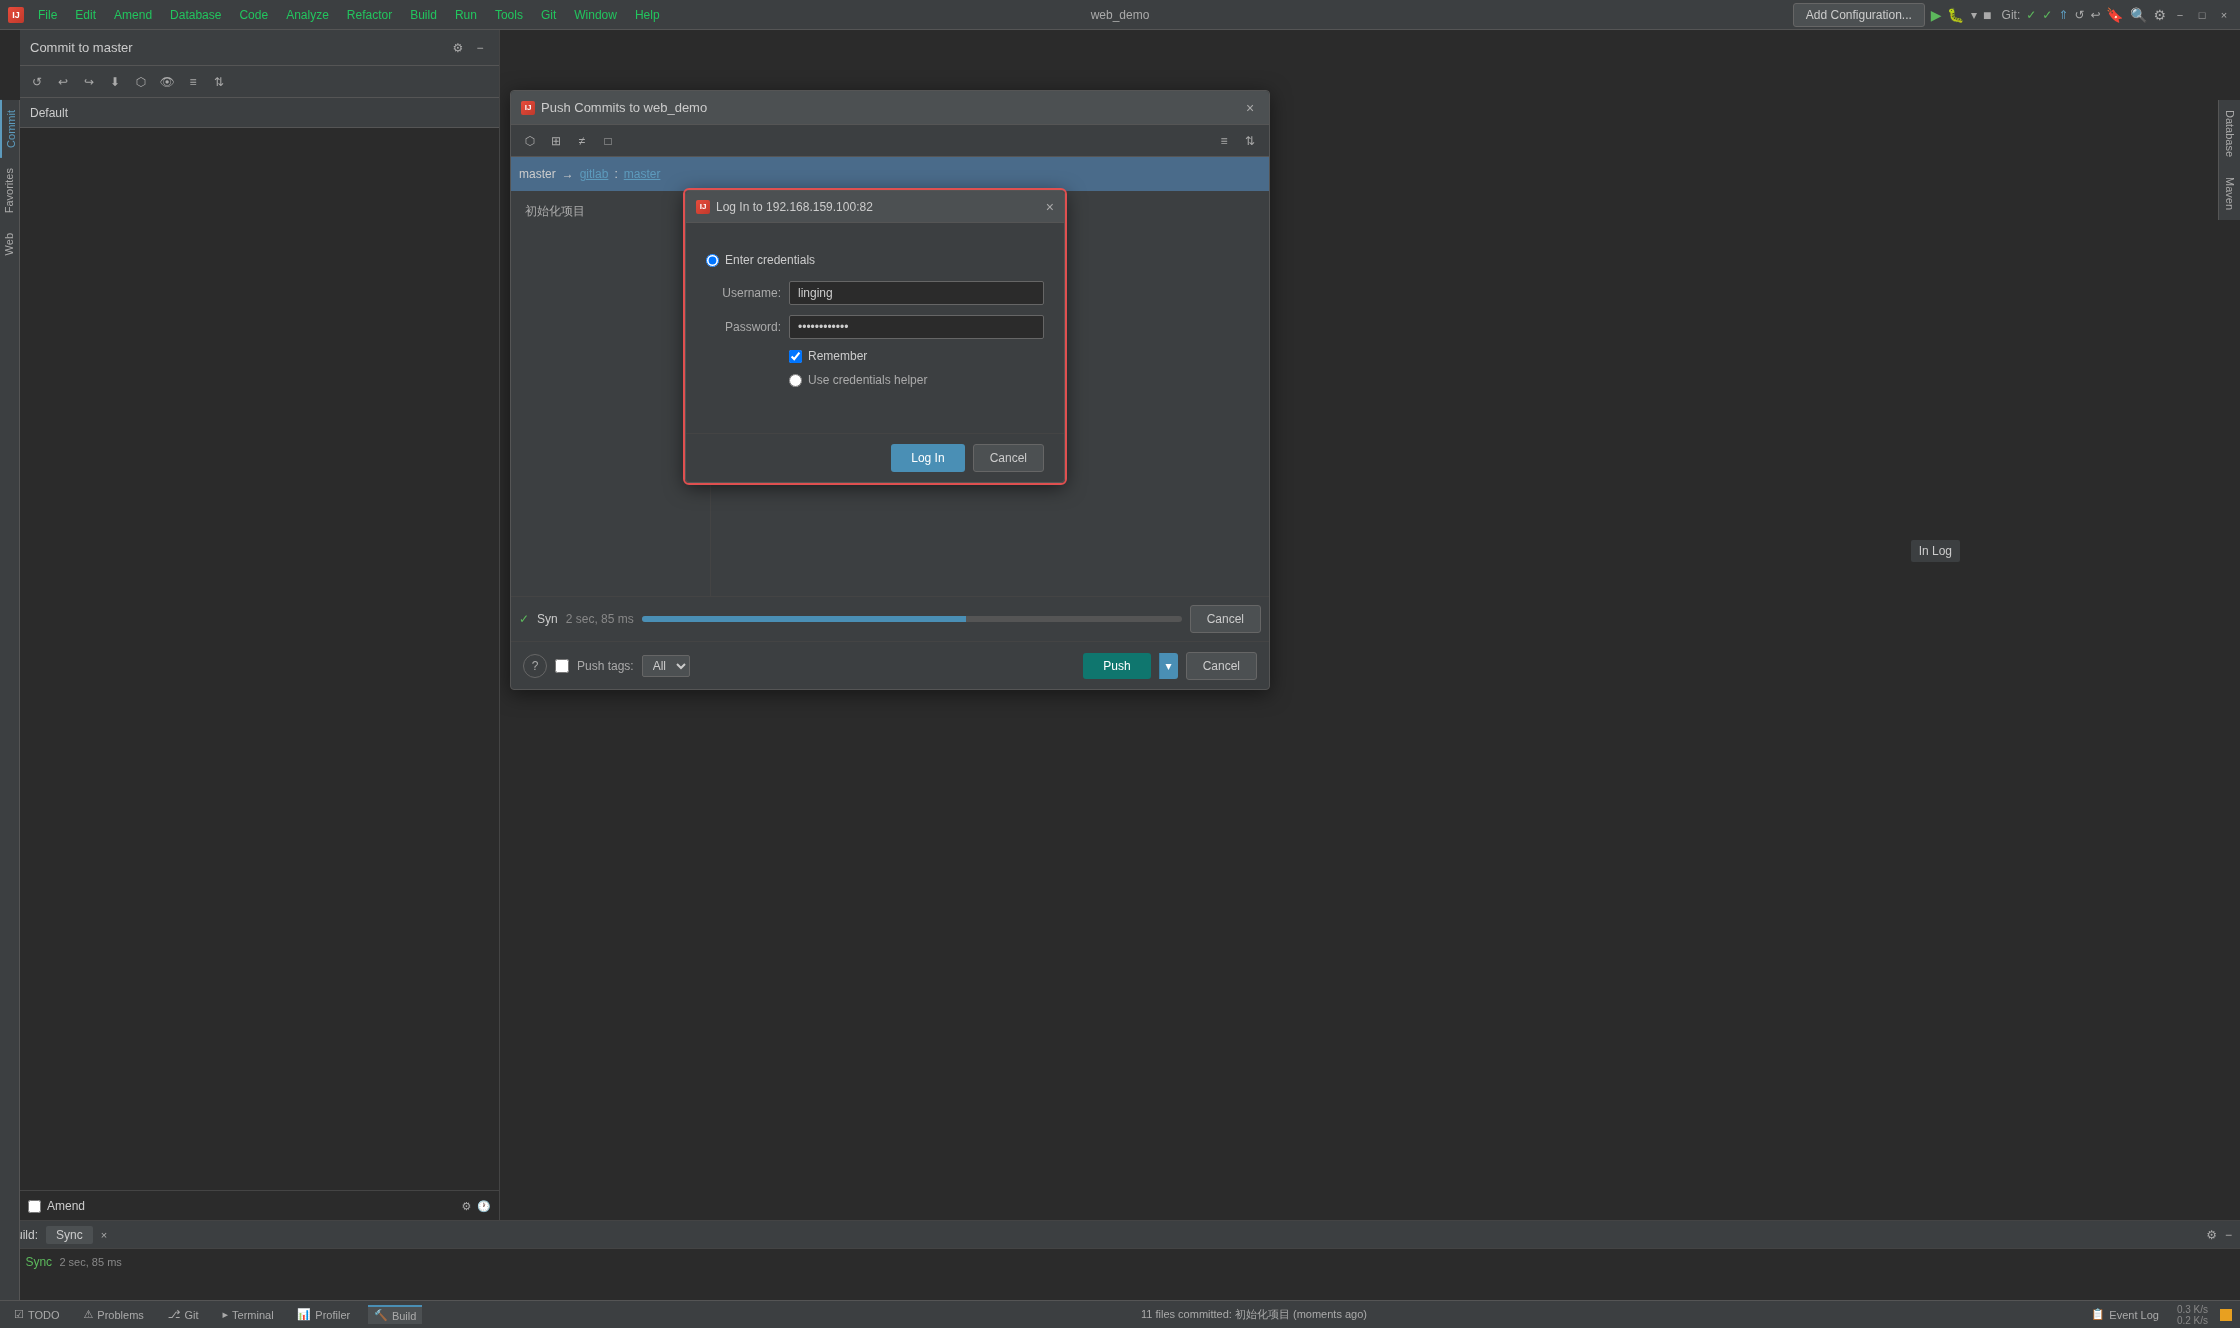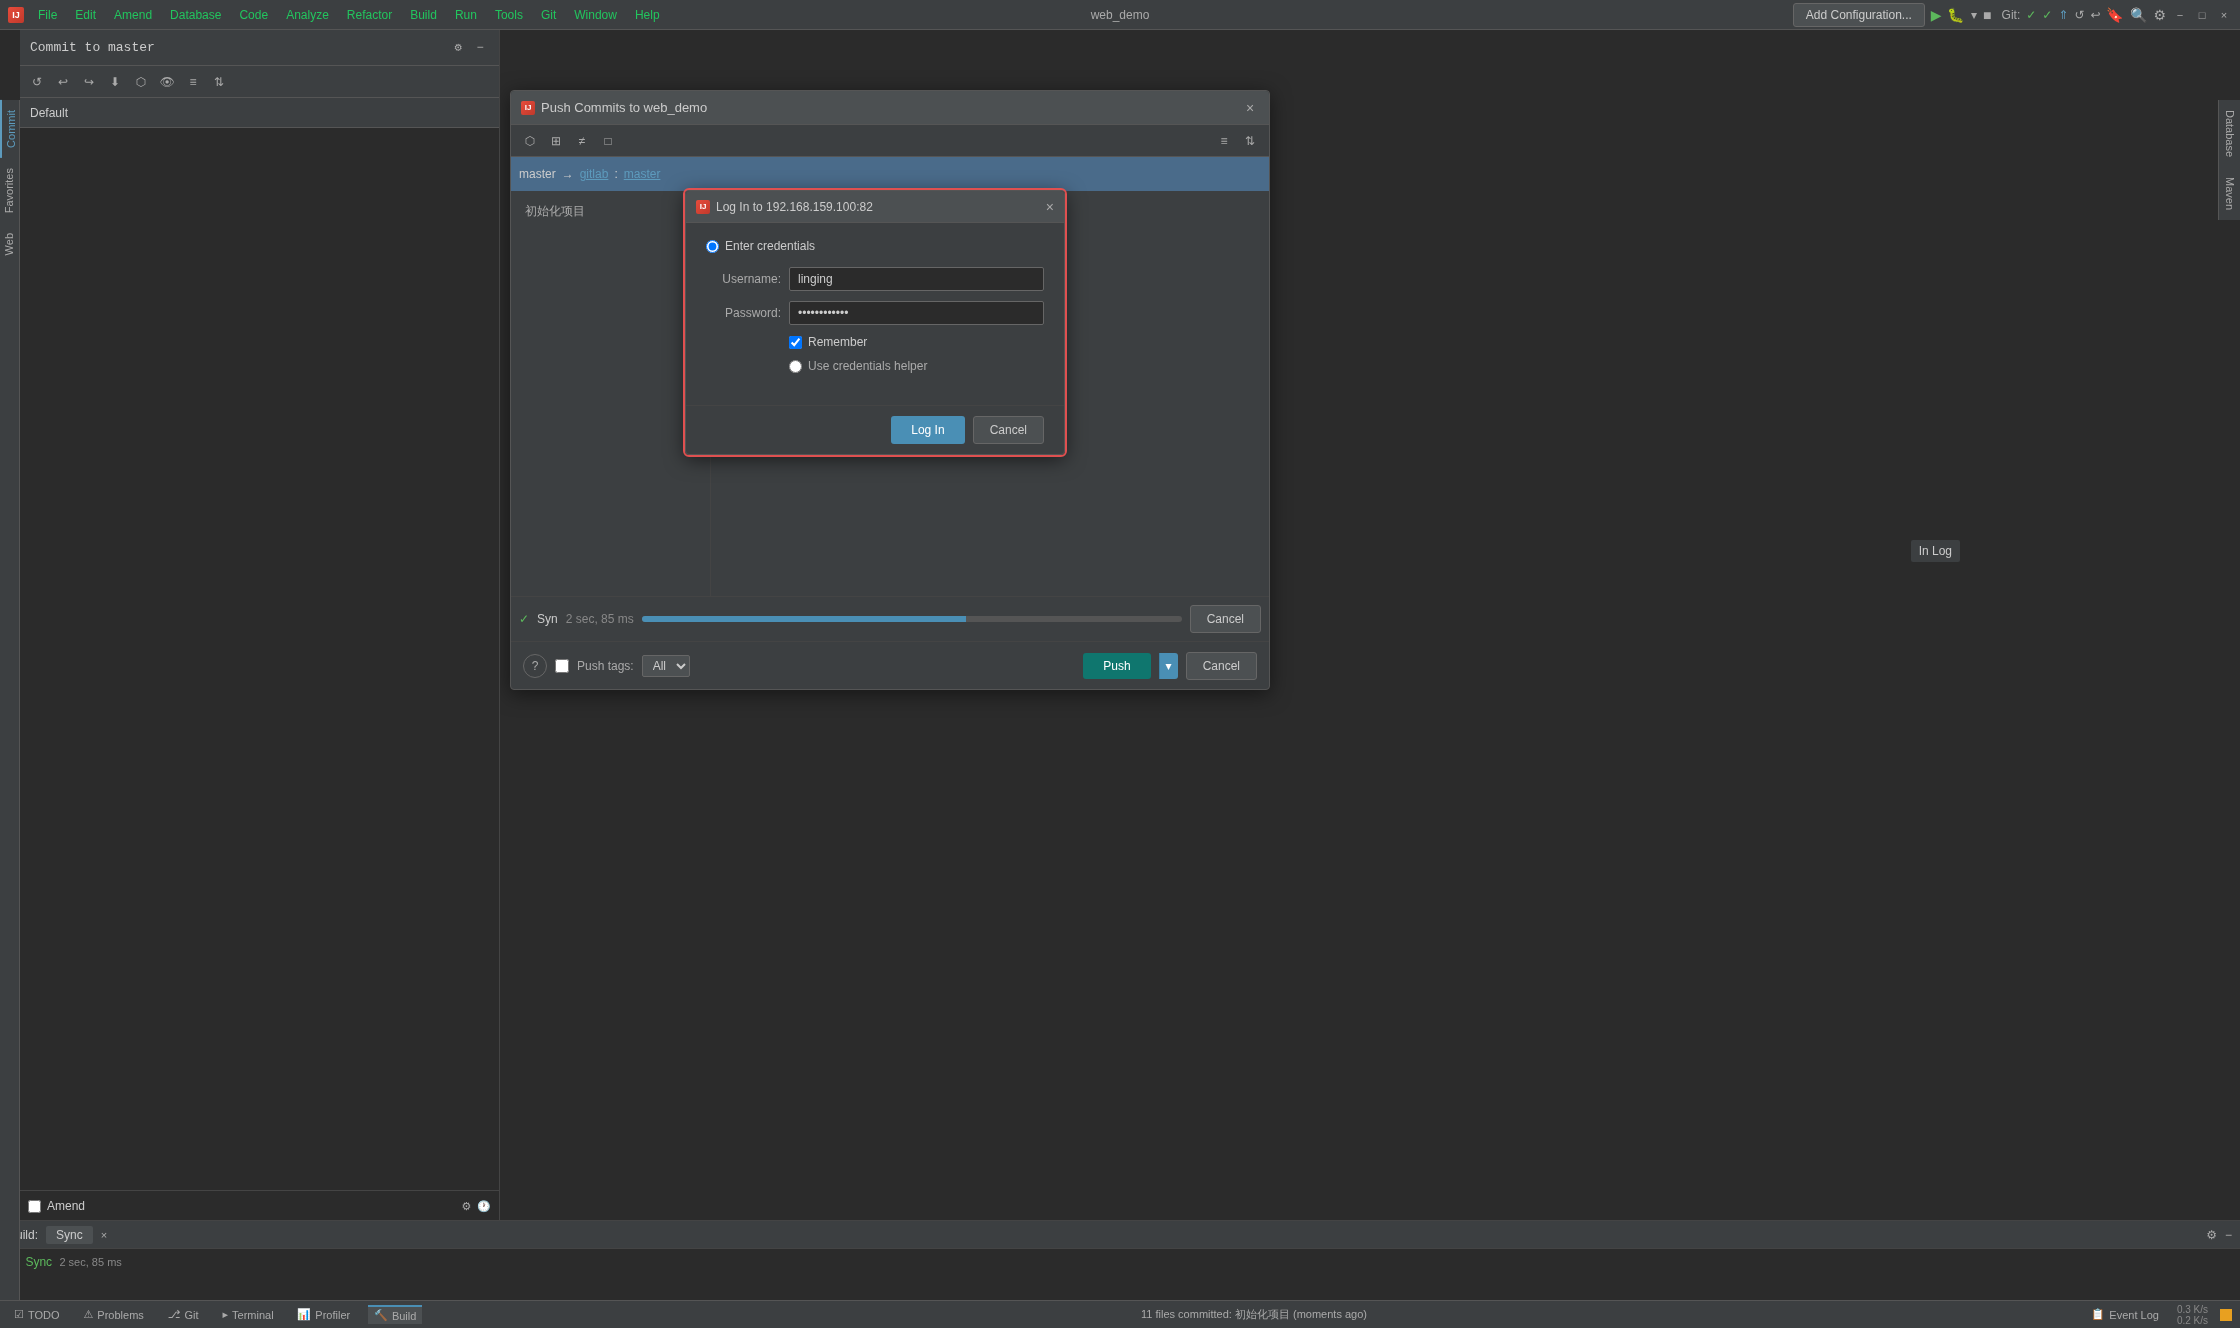--- a/index.html
+++ b/index.html
@@ -94,21 +94,20 @@
       flex-direction: column;
     }
     .commit-panel-header {
       height: 36px;
       background: #3c3f41;
       display: flex;
       align-items: center;
       padding: 0 10px;
       border-bottom: 1px solid #555;
       gap: 8px;
-      font-family: Liberation Mono, monospace;
     }
     .commit-panel-title {
       font-size: 13px;
       color: #ccc;
       flex: 1;
     }
     .commit-panel-tools {
       display: flex;
       gap: 4px;
     }
@@ -472,21 +471,21 @@
       flex: 1;
       font-size: 12px;
       color: #ccc;
     }
     .login-close-btn {
       cursor: pointer;
       color: #aaa;
       font-size: 14px;
     }
     .login-content {
-      padding: 16px 20px;
+      padding: 30px 20px;
     }
     .radio-row {
       display: flex;
       align-items: center;
       gap: 6px;
       margin-bottom: 14px;
       font-size: 12px;
       color: #ccc;
     }
     .form-row {

